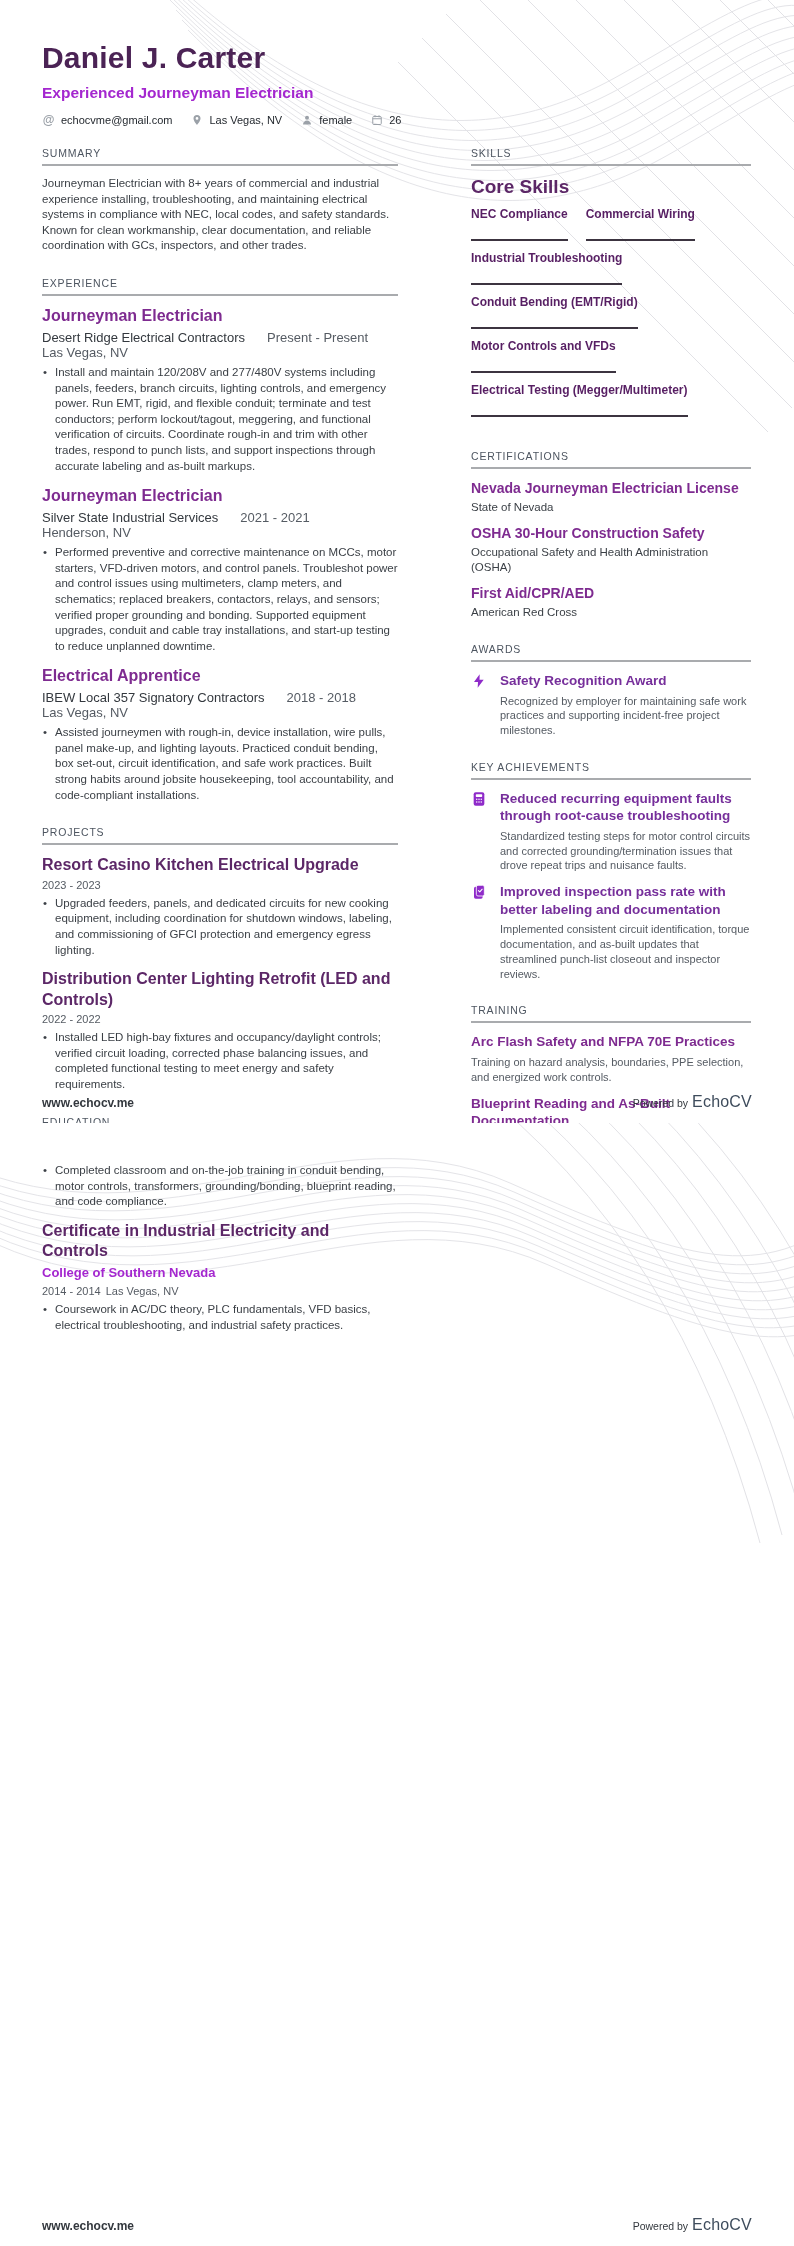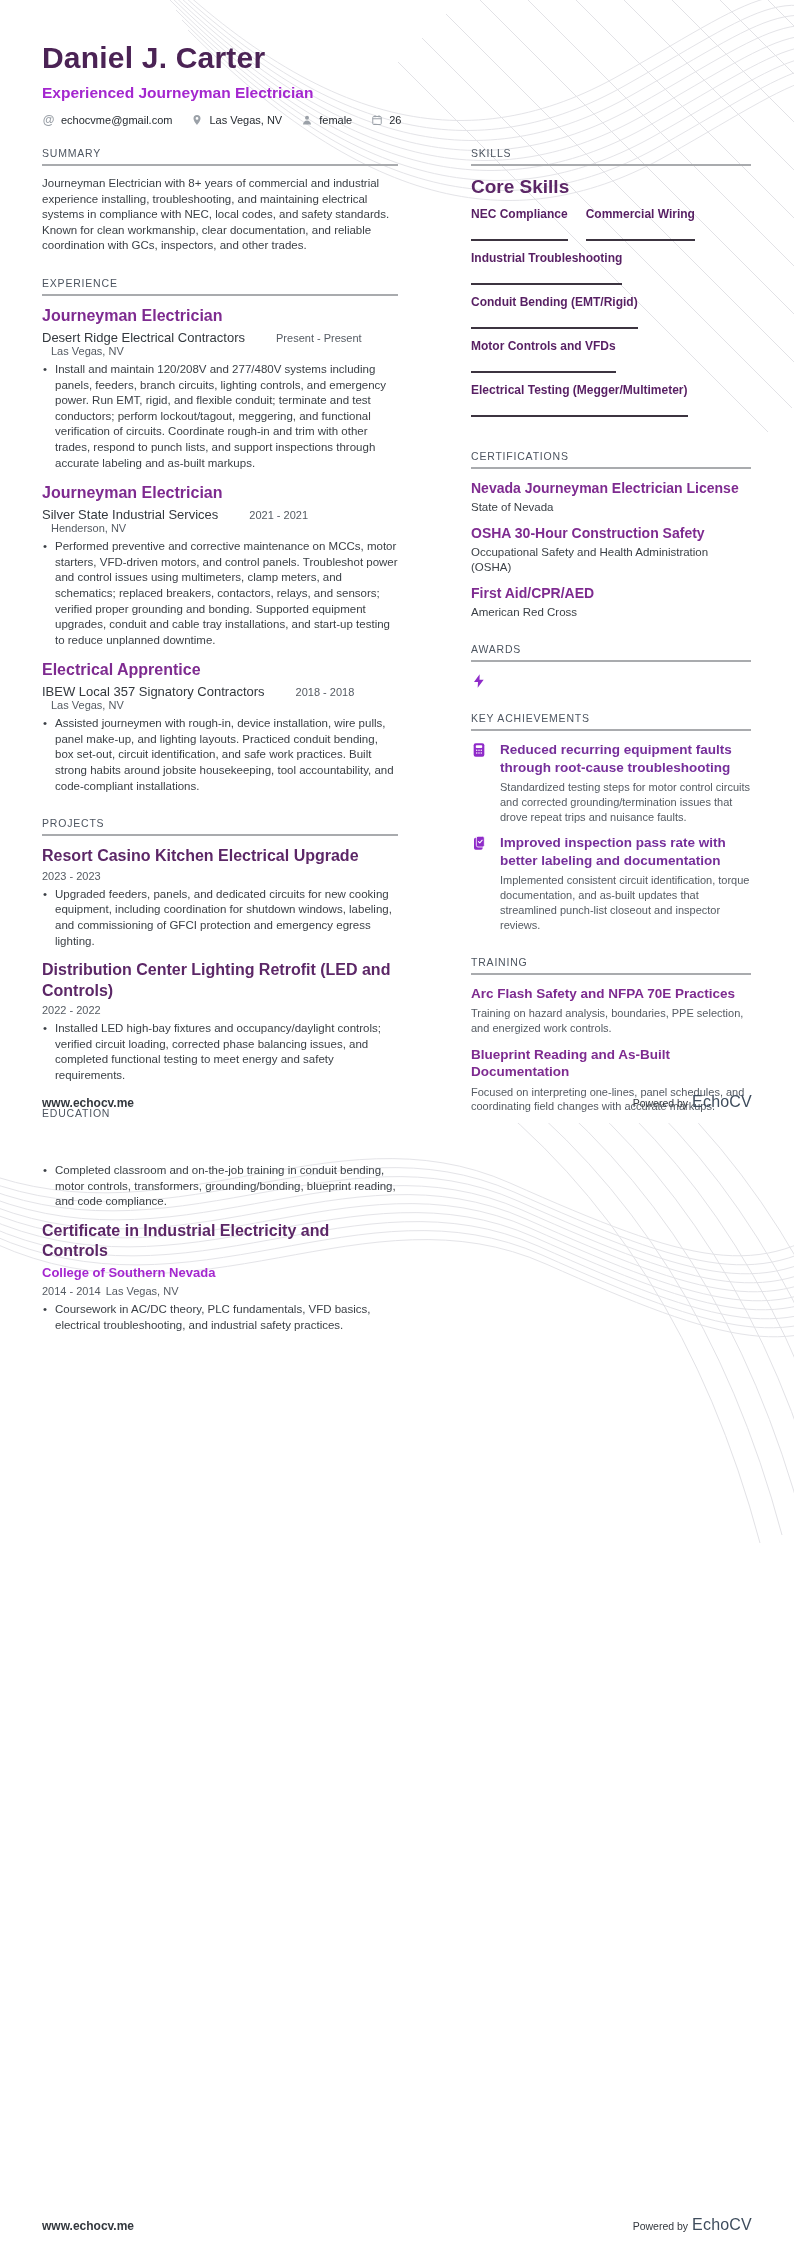--- a/index.html
+++ b/index.html
@@ -36,21 +36,21 @@
   .sec-rule{height:2px;background:var(--c-rule);margin-top:5px;}
   .sec-body{margin-top:10px;}
 
   .p-text{font-size:11.5px;line-height:15.6px;color:var(--c-body);}
 
   .job{margin-top:12px;}
   .job:first-child{margin-top:2px;}
   .job-title{font-size:16px;line-height:20px;font-weight:700;color:var(--c-job);}
   .line-meta{display:flex;flex-wrap:wrap;column-gap:22px;align-items:baseline;margin-top:4px;}
   .company{font-size:13px;color:#33383e;}
-  .meta{font-size:11px;color:var(--c-muted);margin-left:9px;}
+  .meta{font-size:13px;color:var(--c-muted);}
   .bullets{list-style:none;margin-top:5px;}
   .bullets li{position:relative;padding-left:13px;font-size:11.5px;line-height:15.6px;color:var(--c-body);}
   .bullets li::before{content:"•";position:absolute;left:1px;top:0;color:var(--c-body);}
 
   .proj{margin-top:11px;}
   .proj:first-child{margin-top:2px;}
   .proj-title,.edu-title{font-size:16px;line-height:20.5px;font-weight:700;color:var(--c-dark);}
   .proj-meta{margin-top:3px;font-size:11px;color:var(--c-muted);}
   .edu{margin-top:11px;}
   .edu:first-child{margin-top:2px;}
@@ -273,20 +273,24 @@
         <div class="section">
           <div class="sec-label">AWARDS</div>
           <div class="sec-rule"></div>
           <div class="sec-body">
             <div class="ach">
               <span class="ach-ic">
                 <svg viewBox="0 0 24 24">
                     <path d="M13 2 4.5 13.5h6L10 22l9-12h-6.2z" fill="#8f2bc9"></path>
                   </svg>
               </span>
+              <div>
+                <div class="ach-title">Safety Recognition Award</div>
+                <div class="ach-desc">Recognized by employer for maintaining safe work practices and supporting incident-free project milestones.</div>
+              </div>
             </div>
           </div>
         </div>
 
         <div class="section">
           <div class="sec-label">KEY ACHIEVEMENTS</div>
           <div class="sec-rule"></div>
           <div class="sec-body">
             <div class="ach">
               <span class="ach-ic">

